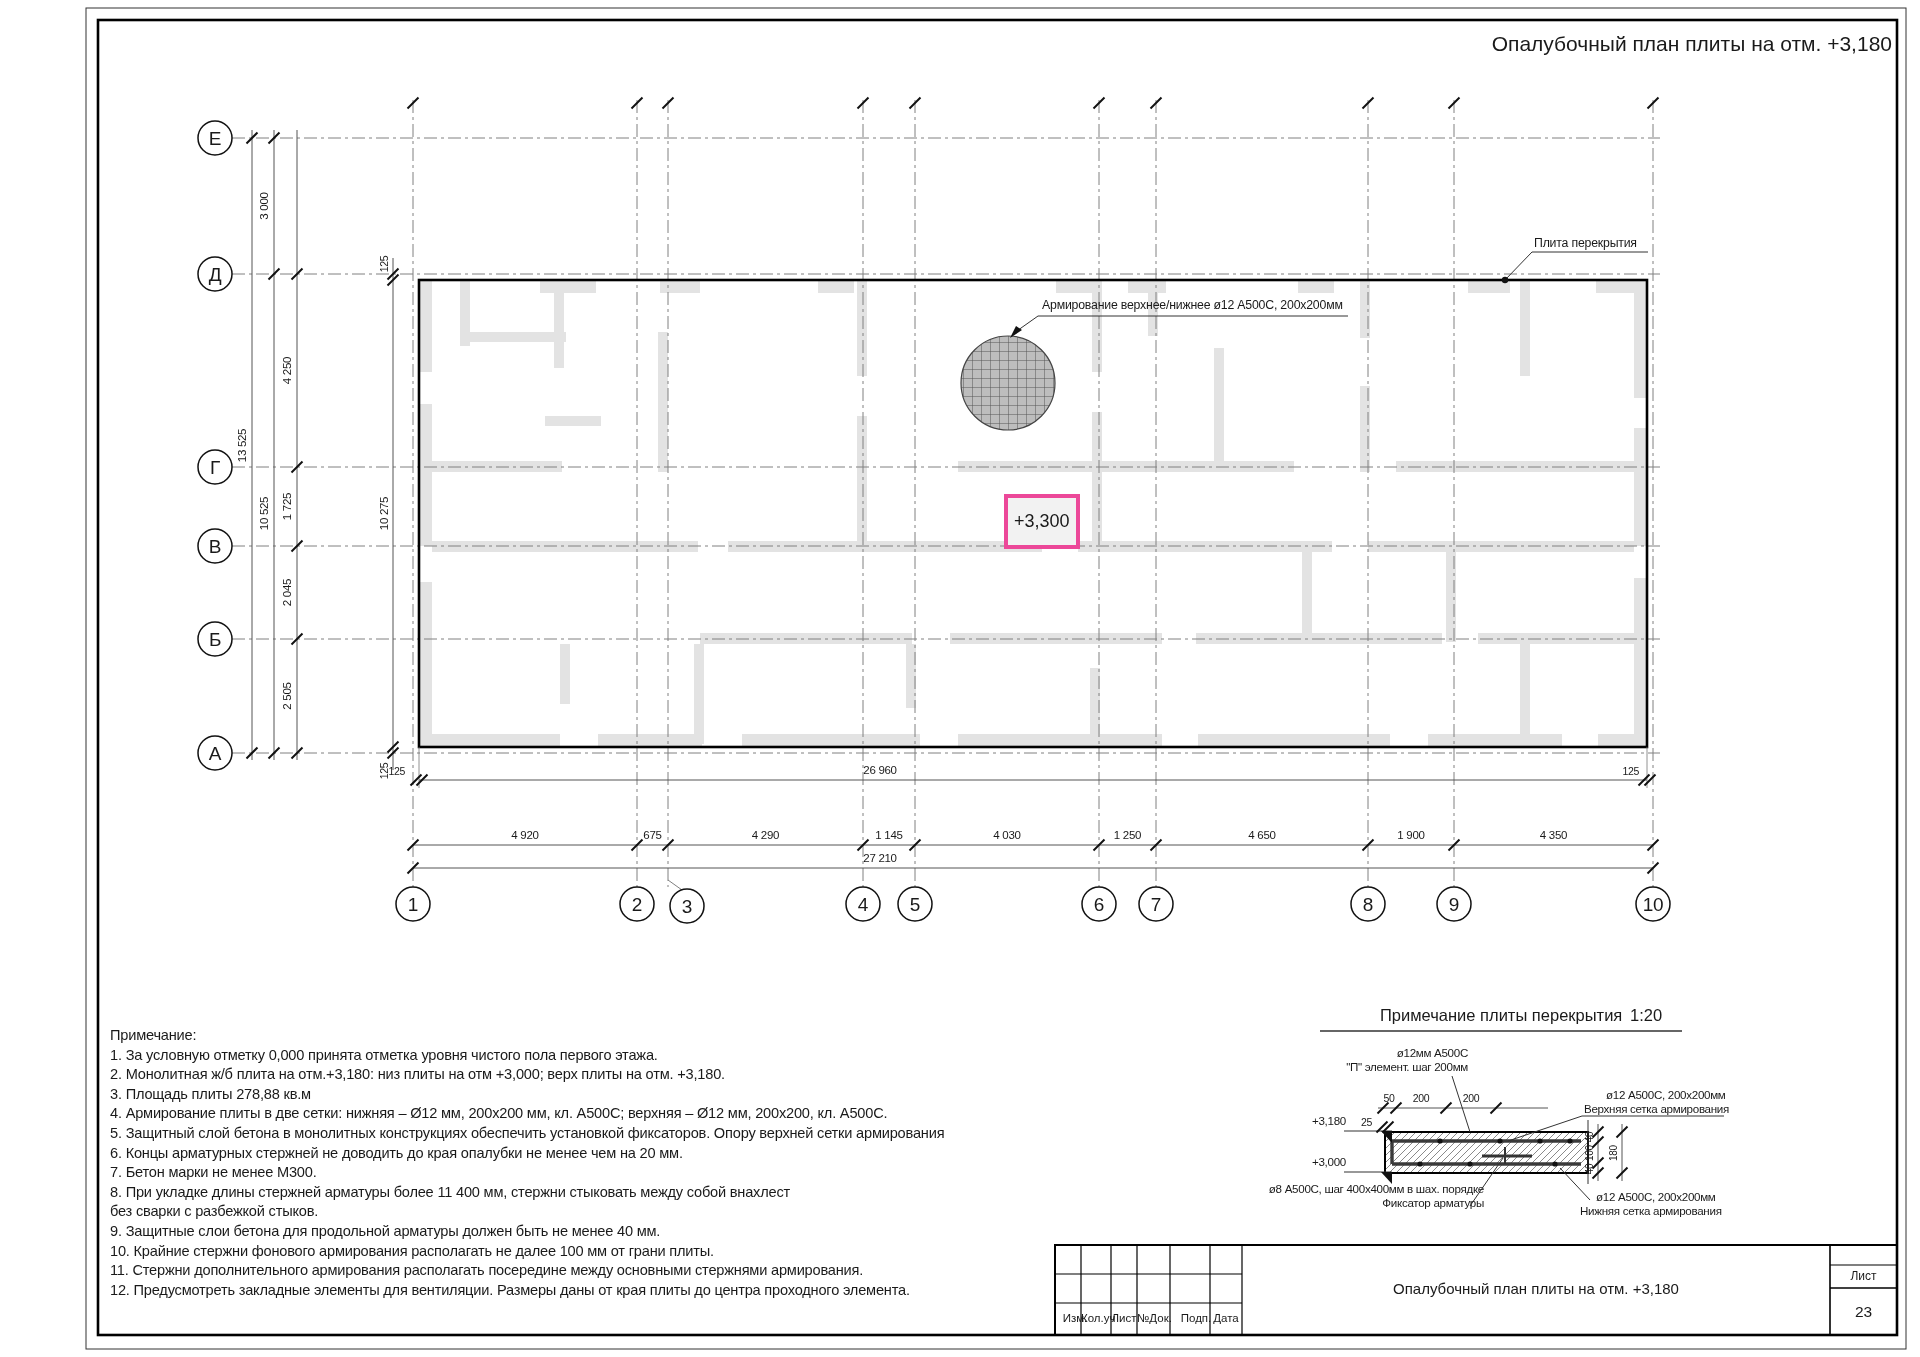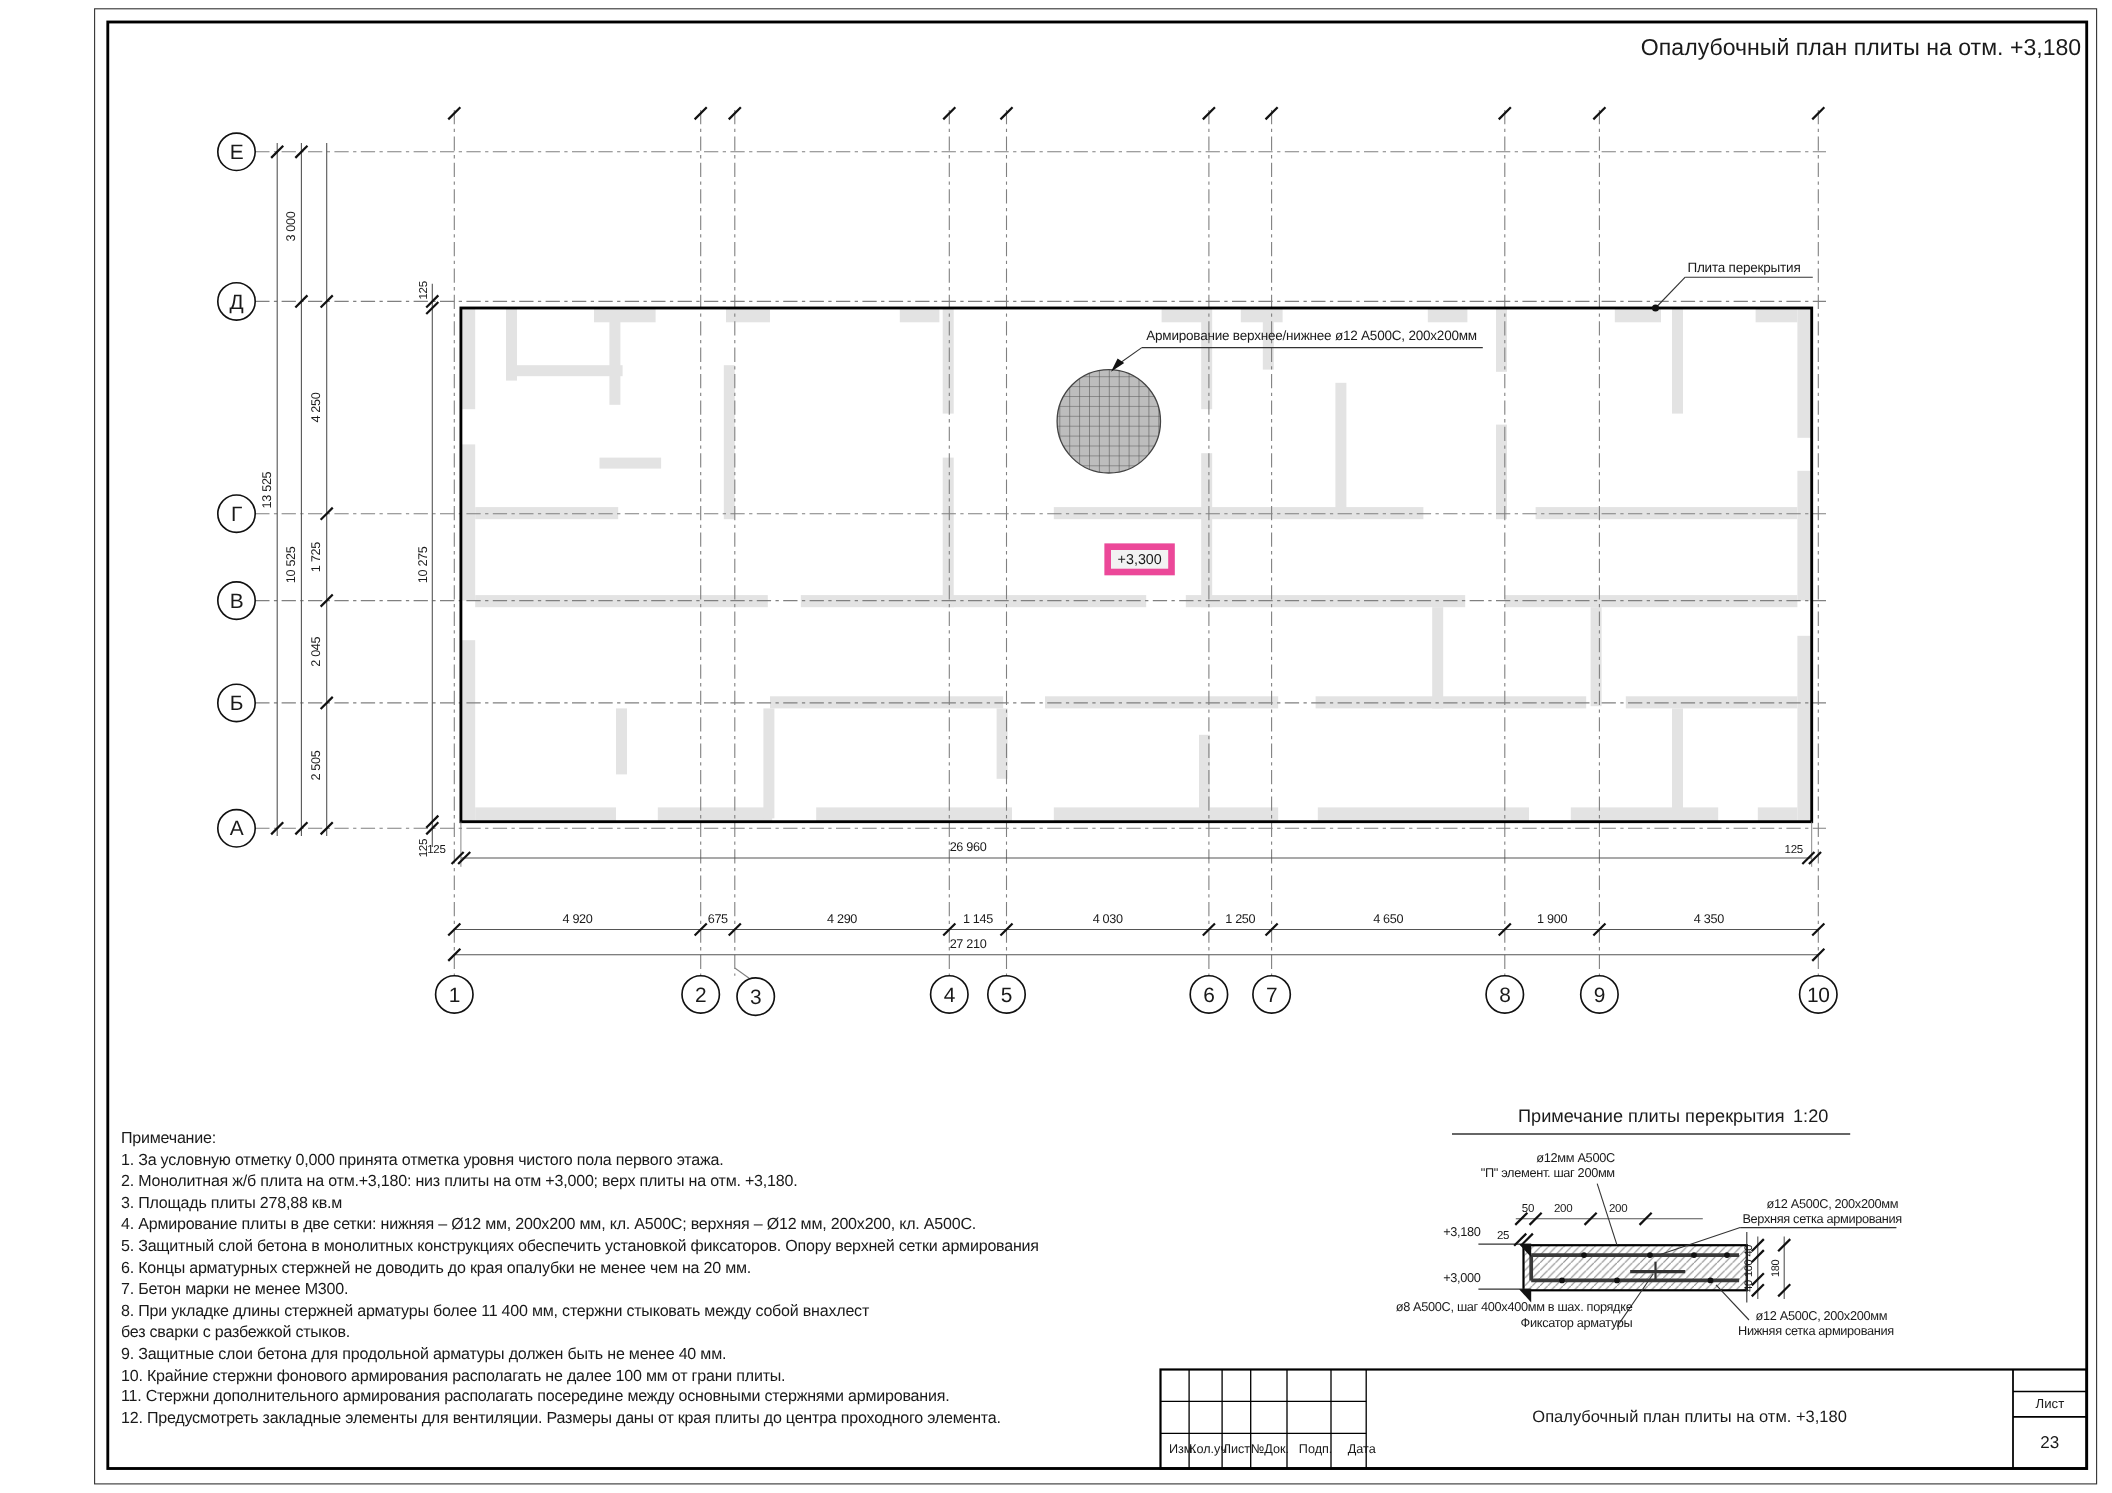--- a/index.html
+++ b/index.html
@@ -5,21 +5,21 @@
   html,body{margin:0;padding:0;background:#ffffff;}
   #page{position:relative;width:1920px;height:1357px;background:#ffffff;overflow:hidden;
         font-family:"Liberation Sans","DejaVu Sans",sans-serif;color:#1a1a1a;}
   #drawing{position:absolute;left:0;top:0;}
   .ov{position:absolute;white-space:nowrap;color:#1a1a1a;}
   .sheet-title{font-size:21px;letter-spacing:0px;}
   .notes{font-size:14.6px;line-height:19.6px;letter-spacing:-0.2px;}
   .notes div{white-space:nowrap;}
   .lbl{font-size:12.3px;letter-spacing:-0.2px;}
   .lbl-s{font-size:11.6px;letter-spacing:-0.3px;}
-  .elev-box{border:6px solid #ec4899;background:#f2f2f2;padding:1px 6px;font-size:13px;}
+  .elev-box{border:4px solid #ec4899;background:#f2f2f2;padding:13px 6px;font-size:18px;}
   .detail-title{font-size:16.5px;}
   .ralign{text-align:right;}
   .tb-label{font-size:11.5px;text-align:center;}
   .tb-title{font-size:15px;text-align:center;}
   .tb-sheet{font-size:12px;text-align:center;}
   .tb-num{font-size:15.5px;text-align:center;}
 </style>
 </head>
 <body>
 
@@ -319,17 +319,17 @@
   <div class="ov lbl-s ralign" style="left:1184px;top:1196px;width:300px;">Фиксатор арматуры</div>
 
   <div class="ov lbl-s" style="left:1596px;top:1190px;">ø12 А500С, 200х200мм</div>
   <div class="ov lbl-s" style="left:1580px;top:1204px;">Нижняя сетка армирования</div>
 
   <div class="ov tb-label" style="left:1055px;top:1312px;width:40px;">Изм.</div>
   <div class="ov tb-label" style="left:1081px;top:1312px;width:30px;">Кол.уч</div>
   <div class="ov tb-label" style="left:1111px;top:1312px;width:26px;">Лист</div>
   <div class="ov tb-label" style="left:1137px;top:1312px;width:33px;">№Док.</div>
   <div class="ov tb-label" style="left:1170px;top:1312px;width:52px;">Подп.</div>
-  <div class="ov tb-label" style="left:1210px;top:1312px;width:32px;padding-left:12px;">Дата</div>
+  <div class="ov tb-label" style="left:1210px;top:1312px;width:32px;">Дата</div>
   <div class="ov tb-title" style="left:1242px;top:1280px;width:588px;">Опалубочный план плиты на отм. +3,180</div>
   <div class="ov tb-sheet" style="left:1830px;top:1269px;width:67px;">Лист</div>
   <div class="ov tb-num" style="left:1830px;top:1303px;width:67px;">23</div>
 </div>
 
 </body></html>

